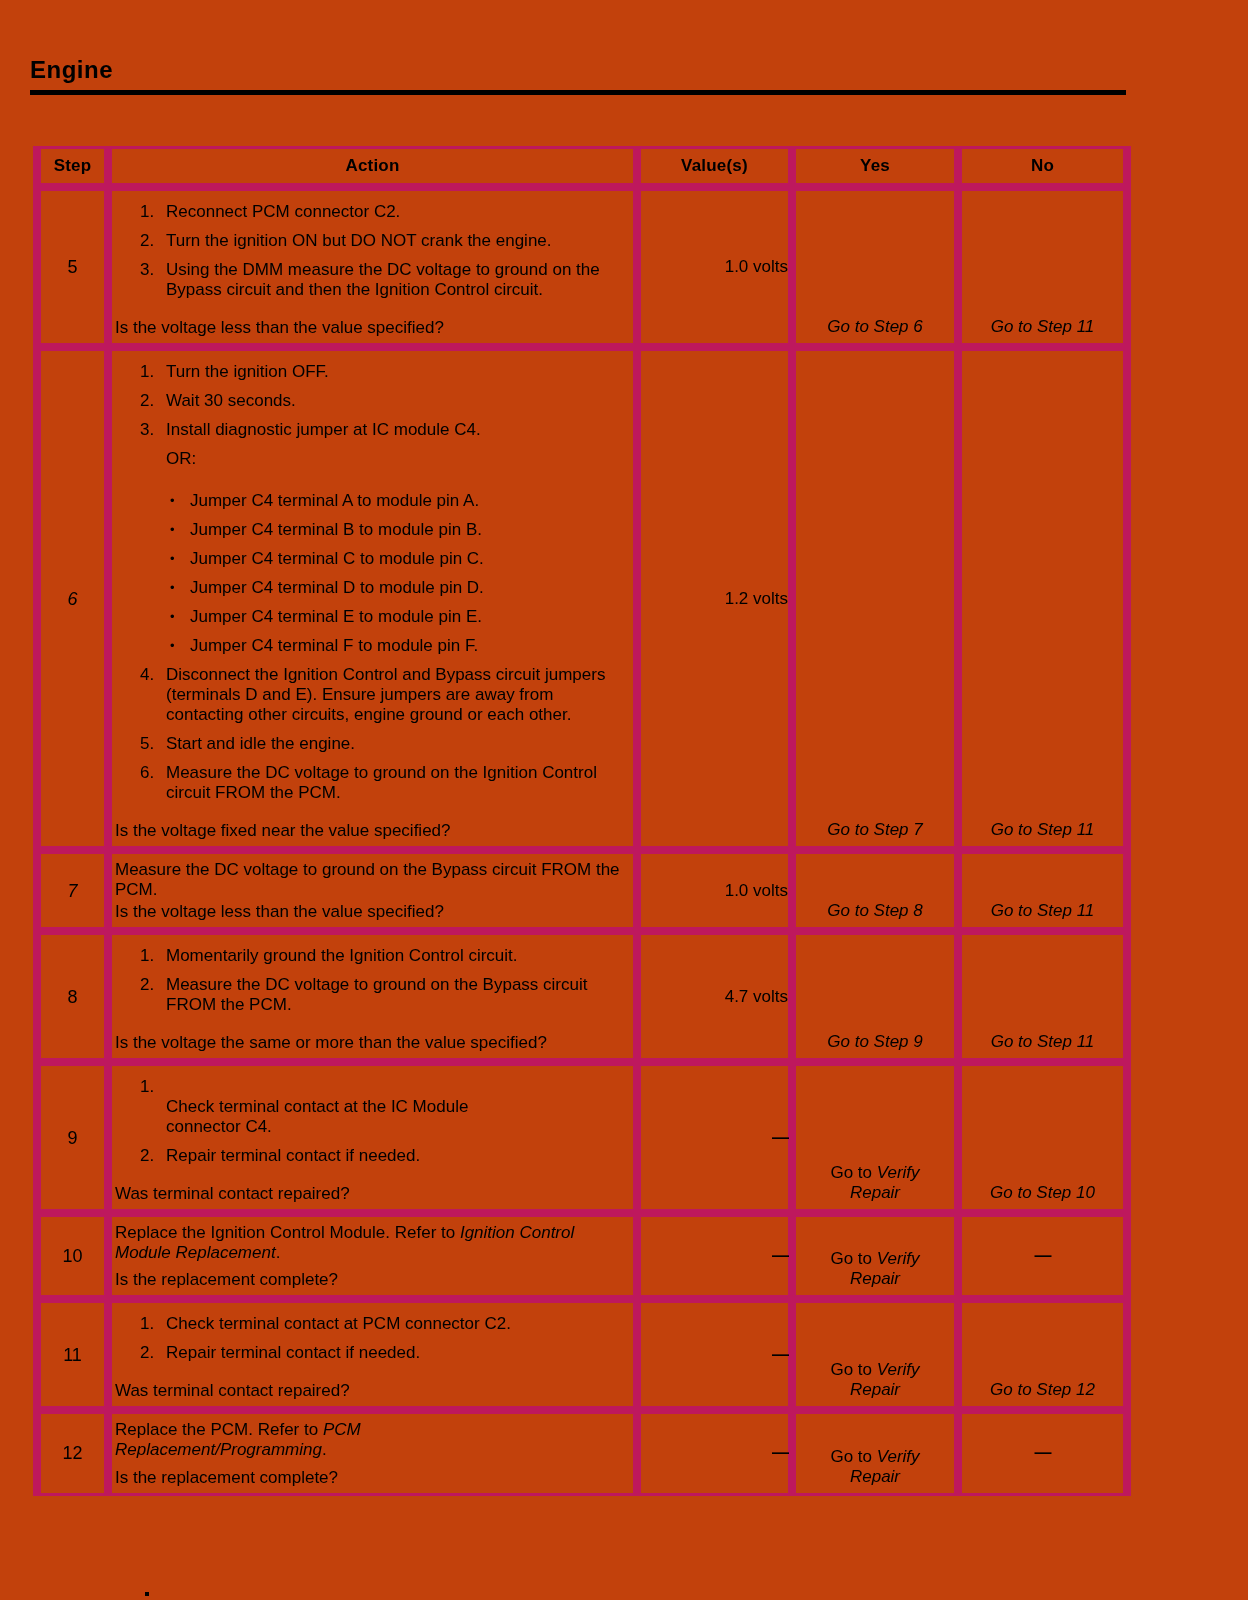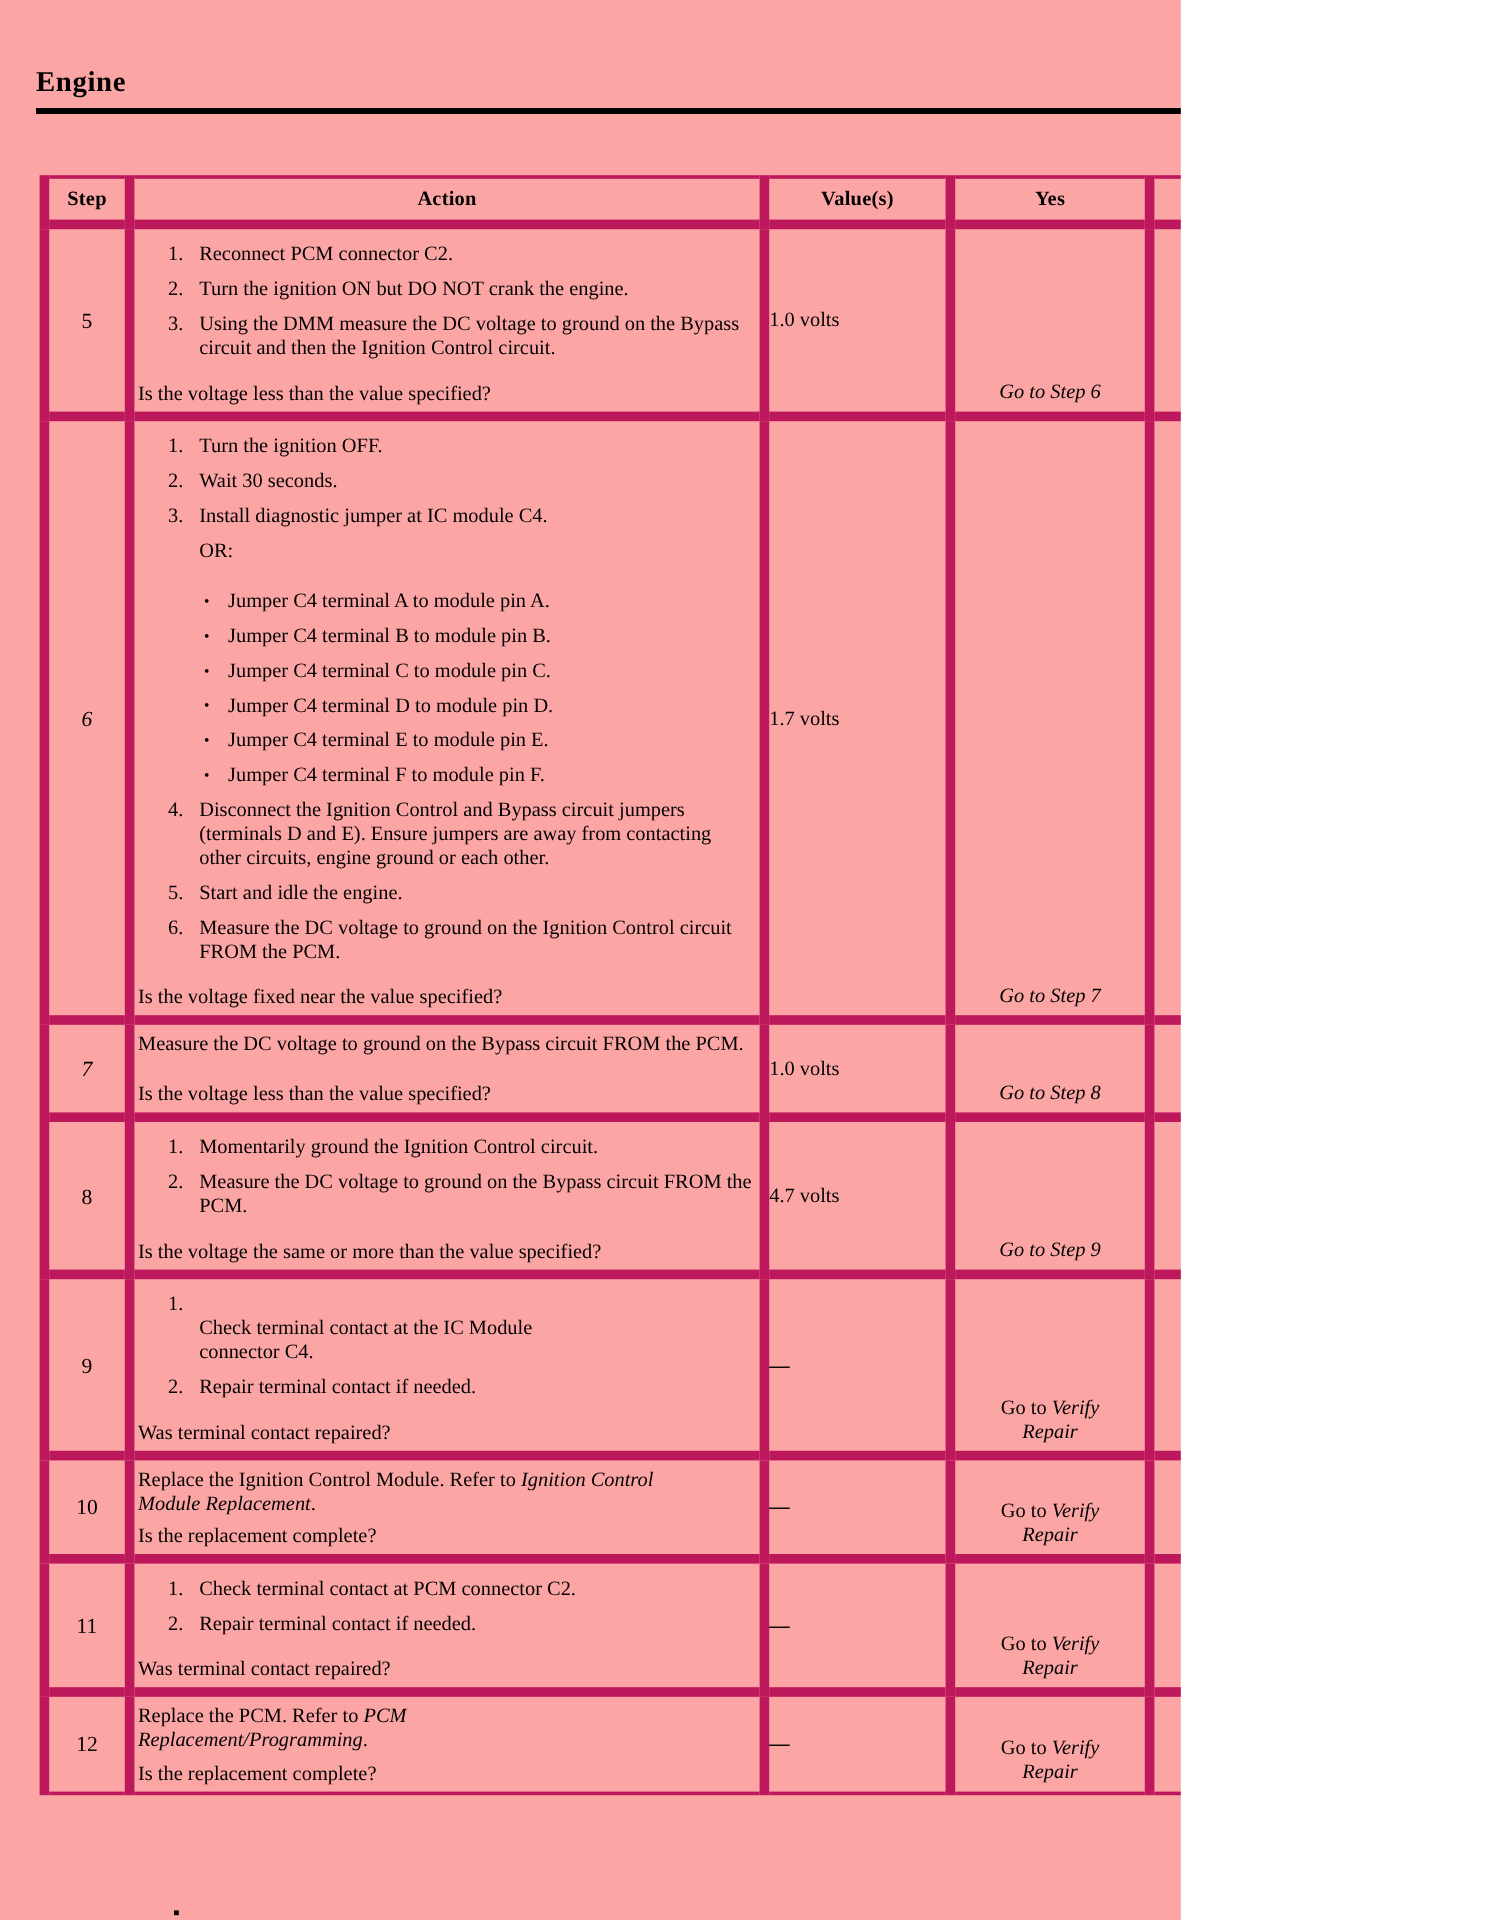--- a/index.html
+++ b/index.html
@@ -1,18 +1,18 @@
 <!DOCTYPE html>
 <html><head>
 <meta charset="utf-8">
 <style>
   html,body { margin:0; padding:0; background:#fff; }
   .page {
-    position:relative; width:984px; height:1600px; background:#fca5a5;
-    font-family:Liberation Serif, serif; color:#000;
+    position:relative; width:1248px; height:1600px; background:#c2410c;
+    font-family:Liberation Sans, sans-serif; color:#000;
     overflow:hidden;
   }
   .hdr-left {
     position:absolute; left:30px; top:56px;
     font-size:24px; font-weight:bold; letter-spacing:0.5px;
   }
   .hdr-right {
     position:absolute; right:124px; top:56px;
     font-size:24px; font-weight:bold; letter-spacing:0.5px; white-space:pre;
   }
@@ -33,21 +33,21 @@
   table.steps th { border-top-width:3px; border-bottom-width:3px; }
   table.steps td { border-bottom-width:3px; }
   th {
     font-size:17px; font-weight:bold; height:30px; padding:2px; text-align:center;
     letter-spacing:0.2px;
   }
   td { padding:0; }
   .c-step { text-align:center; vertical-align:middle; font-size:18px; }
   .c-step.it { font-style:italic; }
   .c-action { vertical-align:top; position:relative; }
-  .c-value { text-align:left; vertical-align:middle; }
+  .c-value { text-align:right; vertical-align:middle; }
   .c-yes, .c-no { position:relative; text-align:center; vertical-align:middle; }
   .items { padding:11px 6px 34px 2px; }
   .item { display:flex; margin-bottom:9px; }
   .num { flex:0 0 26px; margin-left:26px; }
   .itxt { flex:1 1 auto; }
   .orline { margin-left:52px; margin-bottom:22px; }
   .bitem { display:flex; margin-left:56px; margin-bottom:9px; }
   .bul { flex:0 0 20px; font-size:13px; }
   .lead { padding:6px 6px 0 3px; }
   .question { position:absolute; left:3px; right:4px; bottom:5px; text-align:left; }
@@ -171,21 +171,21 @@
                 <span class="num">5.</span>
                 <span class="itxt">Start and idle the engine.</span>
               </div>
             <div class="item">
                 <span class="num">6.</span>
                 <span class="itxt mw470">Measure the DC voltage to ground on the Ignition Control circuit FROM the PCM.</span>
               </div>
           </div>
           <div class="question">Is the voltage fixed near the value specified?</div>
         </td>
-        <td class="c-value">1.7 volts</td>
+        <td class="c-value">1.2 volts</td>
         <td class="c-yes">
             <div class="cellbottom goto">Go to Step 7</div>
           </td>
         <td class="c-no">
             <div class="cellbottom goto">Go to Step 11</div>
           </td>
       </tr>
 
       <tr class="r2">
         <td class="c-step it">7</td>

